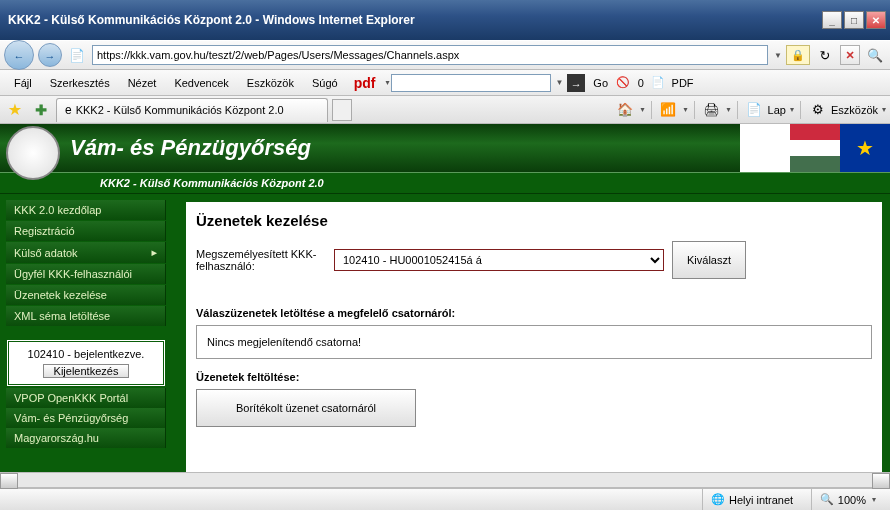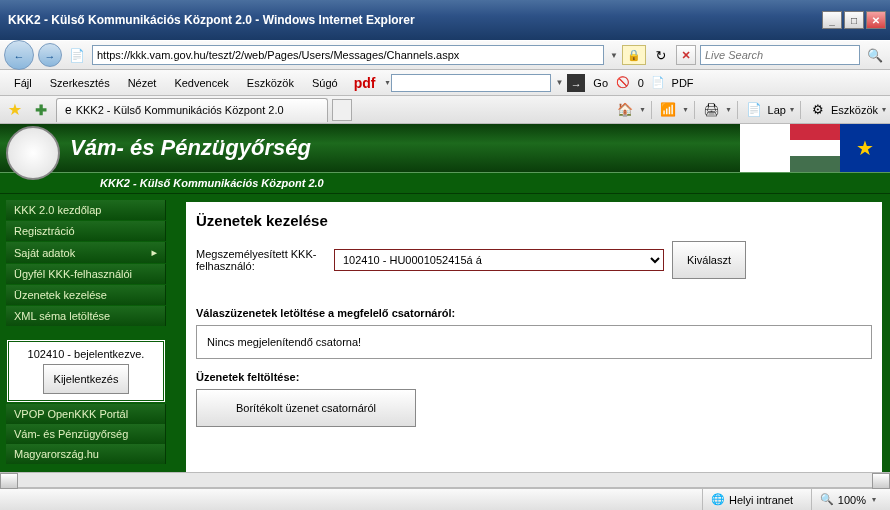--- a/index.html
+++ b/index.html
@@ -38,21 +38,21 @@
 .flags{position:absolute;right:0;top:0;height:48px;display:flex}
 .flag{width:50px;height:48px}
 .flag.hu{background:linear-gradient(#cd2a3e 33%,#fff 33% 66%,#436f4d 66%)}
 .flag.eu{background:#003399;display:flex;align-items:center;justify-content:center;color:#ffcc00;font-size:20px}
 .subheader{background:#0a5d0a;color:#fff;font-weight:bold;font-style:italic;padding:4px 10px 4px 100px;border-top:1px solid #5a9a5a;border-bottom:1px solid #033a03}
 .content-wrap{display:flex;background:#0a5d0a;padding:6px;gap:18px;min-height:300px}
 .sidebar{width:160px;display:flex;flex-direction:column;gap:1px}
 .side-item{background:linear-gradient(#1d6a1d,#0a4d0a);color:#e0f0c0;padding:4px 8px;cursor:pointer;display:flex;align-items:center;justify-content:space-between;border-right:1px solid #033a03}
 .side-item.expandable::after{content:"▸";color:#e0f0c0}
 .side-box{background:#fff;border:3px double #0a5d0a;margin-top:12px;padding:6px;text-align:center}
-.side-btn{border:1px solid #888;background:linear-gradient(#fff,#e0e0e0);padding:8px 10px;margin-top:4px;cursor:pointer;font-size:11px}
+.side-btn{border:1px solid #888;background:linear-gradient(#fff,#e0e0e0);padding:0 10px;margin-top:4px;cursor:pointer;font-size:11px}
 .side-footer{}
 .main{flex:1;background:#fff;border:2px solid #0a5d0a;padding:10px}
 .main h2{font-size:15px;font-weight:bold;margin-bottom:12px}
 .form-row{display:flex;align-items:center;gap:8px;margin-bottom:28px}
 .form-label{width:130px}
 .form-select{flex:1;max-width:330px;height:22px;border:1px solid #7f1d1d;padding:0 4px;background:#fff}
 .form-btn{border:1px solid #888;background:linear-gradient(#fff,#e0e0e0);padding:12px 14px;cursor:pointer}
 .section-title{font-weight:bold;margin:10px 0 6px}
 .msg-box{border:1px solid #999;padding:10px;margin-bottom:12px}
 .statusbar{background:linear-gradient(#fafafa,#e0e0e0);border-top:1px solid #bbb;height:22px;display:flex;align-items:center;padding:0 6px;gap:10px}
@@ -75,21 +75,20 @@
 
 <div class="toolbar">
   <div class="navbtn back">←</div>
   <div class="navbtn">→</div>
   <span class="icon-btn">📄</span>
   <input class="url-input" value="https://kkk.vam.gov.hu/teszt/2/web/Pages/Users/Messages/Channels.aspx" style="">
   <span class="dropdown-arrow">▼</span>
   <div class="lock-box">🔒</div>
   <div class="icon-btn">↻</div>
   <div class="x-box">✕</div>
-  <input class="search-box" placeholder="Live Search" style="">
   <div class="icon-btn">🔍</div>
 </div>
 
 <div class="menubar">
   <span class="menuitem">Fájl</span>
   <span class="menuitem">Szerkesztés</span>
   <span class="menuitem">Nézet</span>
   <span class="menuitem">Kedvencek</span>
   <span class="menuitem">Eszközök</span>
   <span class="menuitem">Súgó</span>
@@ -148,21 +147,21 @@
 
   <div class="content-wrap">
     <div class="sidebar">
       <div class="side-item">
           <span>KKK 2.0 kezdőlap</span>
         </div>
       <div class="side-item">
           <span>Regisztráció</span>
         </div>
       <div class="side-item expandable">
-          <span>Saját adatok</span>
+          <span>Külső adatok</span>
         </div>
       <div class="side-item">
           <span>Ügyfél KKK-felhasználói</span>
         </div>
       <div class="side-item">
           <span>Üzenetek kezelése</span>
         </div>
       <div class="side-item">
           <span>XML séma letöltése</span>
         </div>

